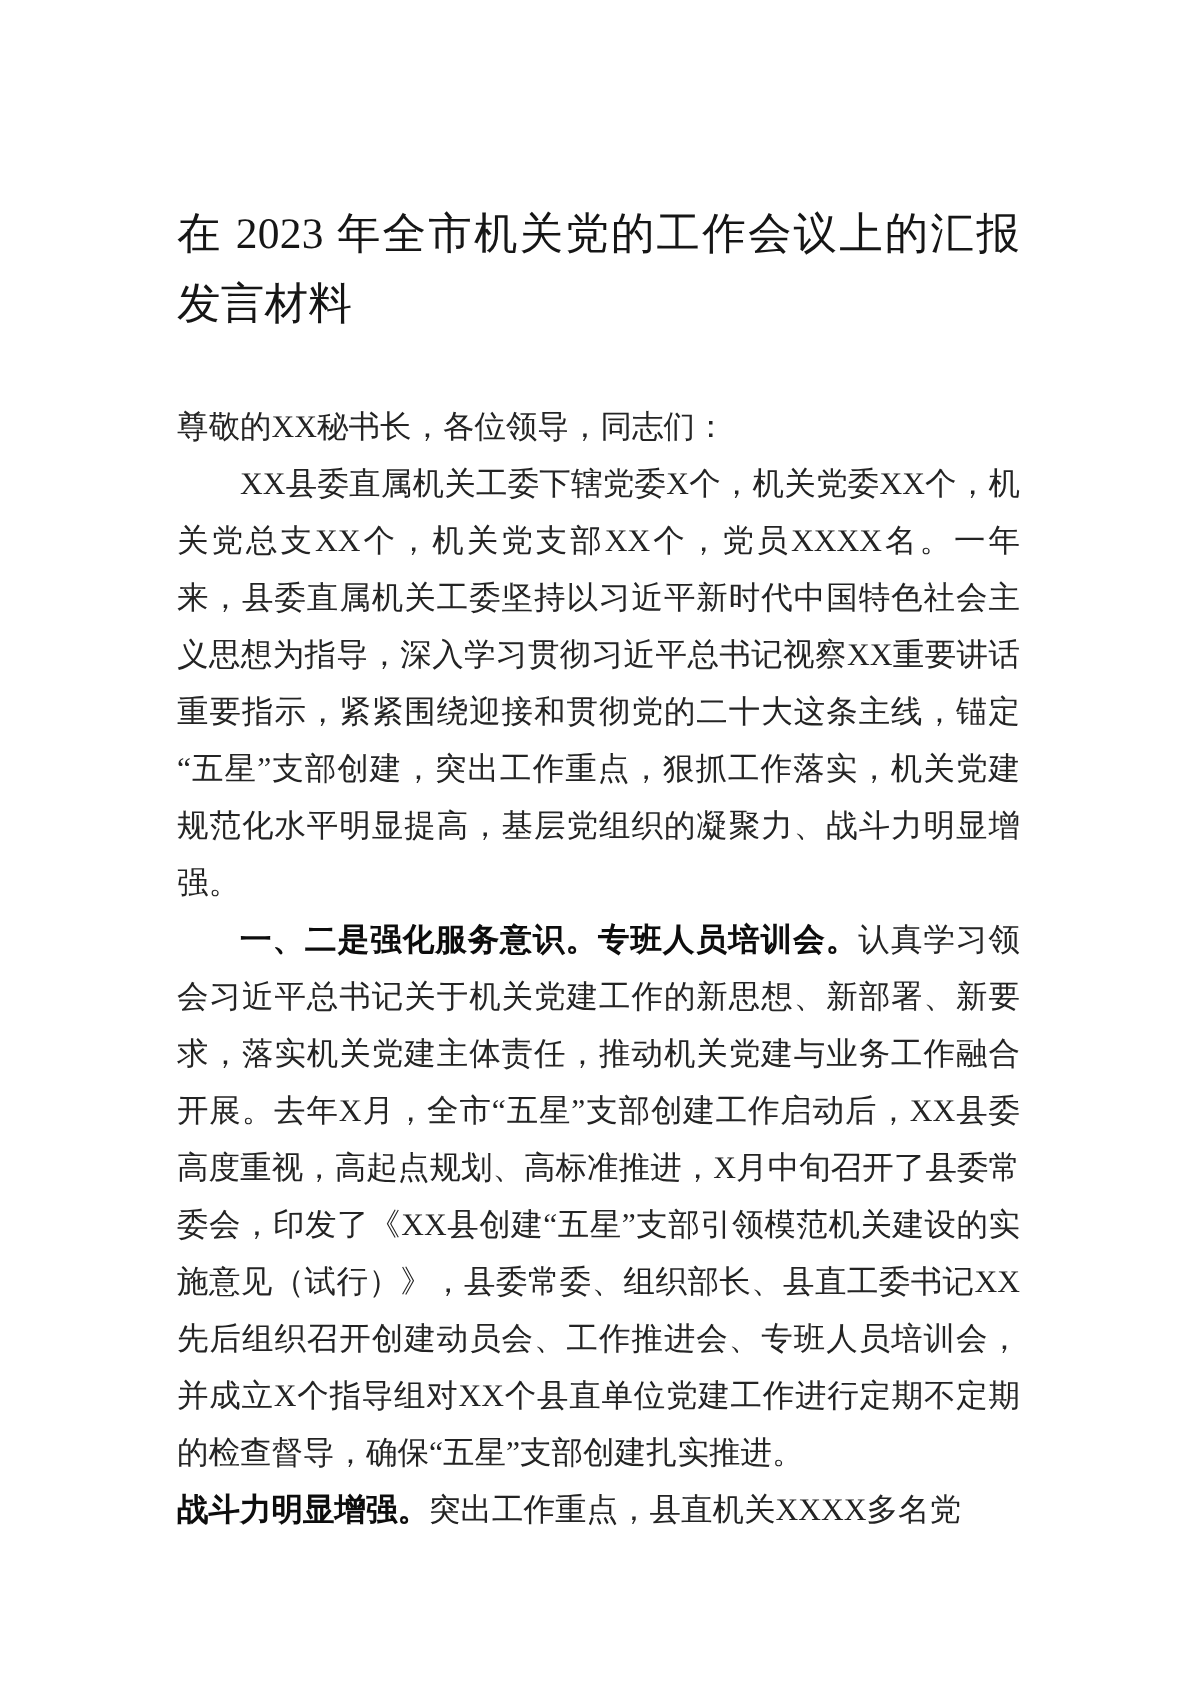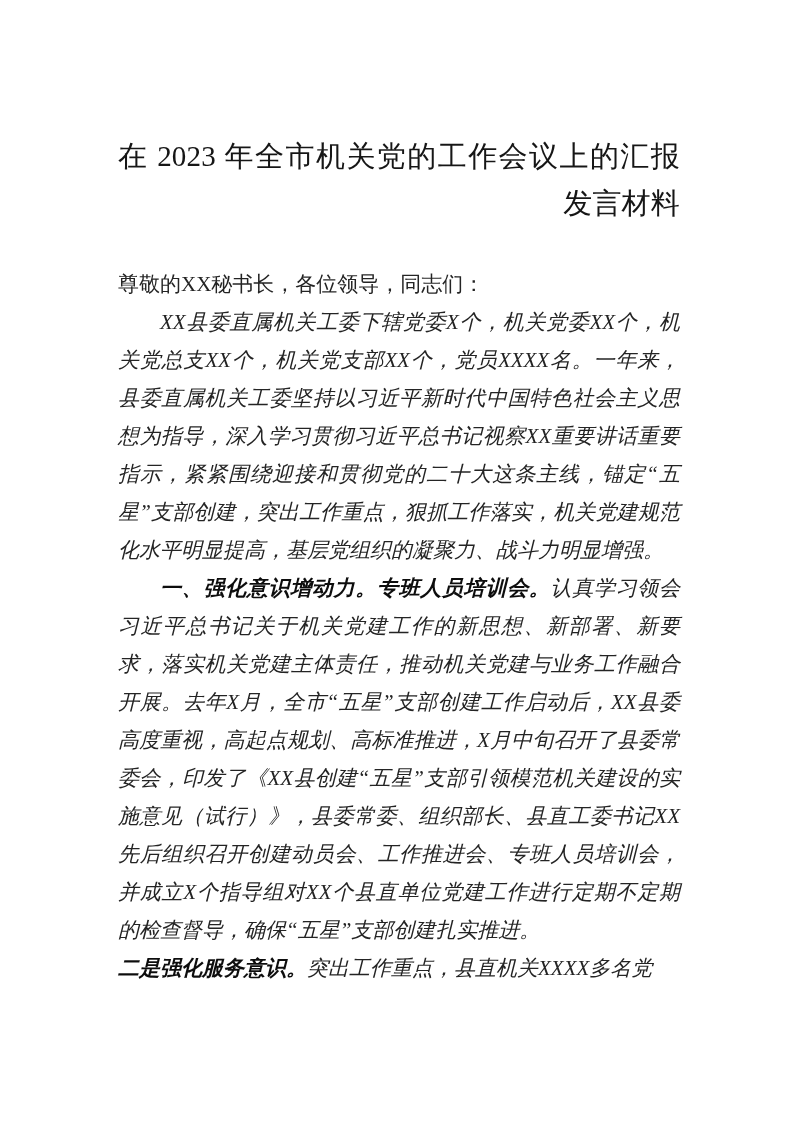--- a/index.html
+++ b/index.html
@@ -46,21 +46,21 @@
     color: #161616;
   }
   .doc-title .title-line {
     display: block;
   }
   .doc-title .title-line-1 {
     text-align: justify;
     text-align-last: justify;
   }
   .doc-title .title-line-2 {
-    text-align: right;
+    text-align: left;
   }
 
   
   .body-block {
     margin-top: 38px;
   }
 
   p.para {
     margin: 0;
     font-size: 21px;
@@ -73,21 +73,20 @@
   }
 
   p.indent {
     text-indent: 2em;
   }
 
   
   p.para-just {
     text-align: justify;
     text-justify: inter-ideograph;
-    font-style: italic;
   }
 
   b.bold-run,
   .bold-run {
     font-weight: 700;
     color: #0d0d0d;
   }
 </style>
 </head>
 <body>
@@ -104,22 +103,22 @@
 
       <p class="para">
         <span>尊敬的XX秘书长，各位领导，同志们：</span>
       </p>
 
       <p class="para indent para-just">
         <span>XX县委直属机关工委下辖党委X个，机关党委XX个，机关党总支XX个，机关党支部XX个，党员XXXX名。一年来，县委直属机关工委坚持以习近平新时代中国特色社会主义思想为指导，深入学习贯彻习近平总书记视察XX重要讲话重要指示，紧紧围绕迎接和贯彻党的二十大这条主线，锚定“五星”支部创建，突出工作重点，狠抓工作落实，机关党建规范化水平明显提高，基层党组织的凝聚力、战斗力明显增强。</span>
       </p>
 
       <p class="para indent para-just">
-        <b class="bold-run">一、强化意识增动力。</b><b class="bold-run">专班人员培训会。</b><span>认真学习领会习近平总书记关于机关党建工作的新思想、新部署、新要求，落实机关党建主体责任，推动机关党建与业务工作融合开展。去年X月，全市“五星”支部创建工作启动后，XX县委高度重视，高起点规划、高标准推进，X月中旬召开了县委常委会，印发了《XX县创建“五星”支部引领模范机关建设的实施意见（试行）》，县委常委、组织部长、县直工委书记XX先后组织召开创建动员会、工作推进会、专班人员培训会，并成立X个指导组对XX个县直单位党建工作进行定期不定期的检查督导，确保“五星”支部创建扎实推进。</span>
+        <b class="bold-run">一、二是强化服务意识。</b><b class="bold-run">专班人员培训会。</b><span>认真学习领会习近平总书记关于机关党建工作的新思想、新部署、新要求，落实机关党建主体责任，推动机关党建与业务工作融合开展。去年X月，全市“五星”支部创建工作启动后，XX县委高度重视，高起点规划、高标准推进，X月中旬召开了县委常委会，印发了《XX县创建“五星”支部引领模范机关建设的实施意见（试行）》，县委常委、组织部长、县直工委书记XX先后组织召开创建动员会、工作推进会、专班人员培训会，并成立X个指导组对XX个县直单位党建工作进行定期不定期的检查督导，确保“五星”支部创建扎实推进。</span>
       </p>
 
       <p class="para para-just">
-        <b class="bold-run">二是强化服务意识。</b><span>突出工作重点，县直机关XXXX多名党</span>
+        <b class="bold-run">战斗力明显增强。</b><span>突出工作重点，县直机关XXXX多名党</span>
       </p>
 
     </div>
   </div>
 </div>
 
 </body></html>

